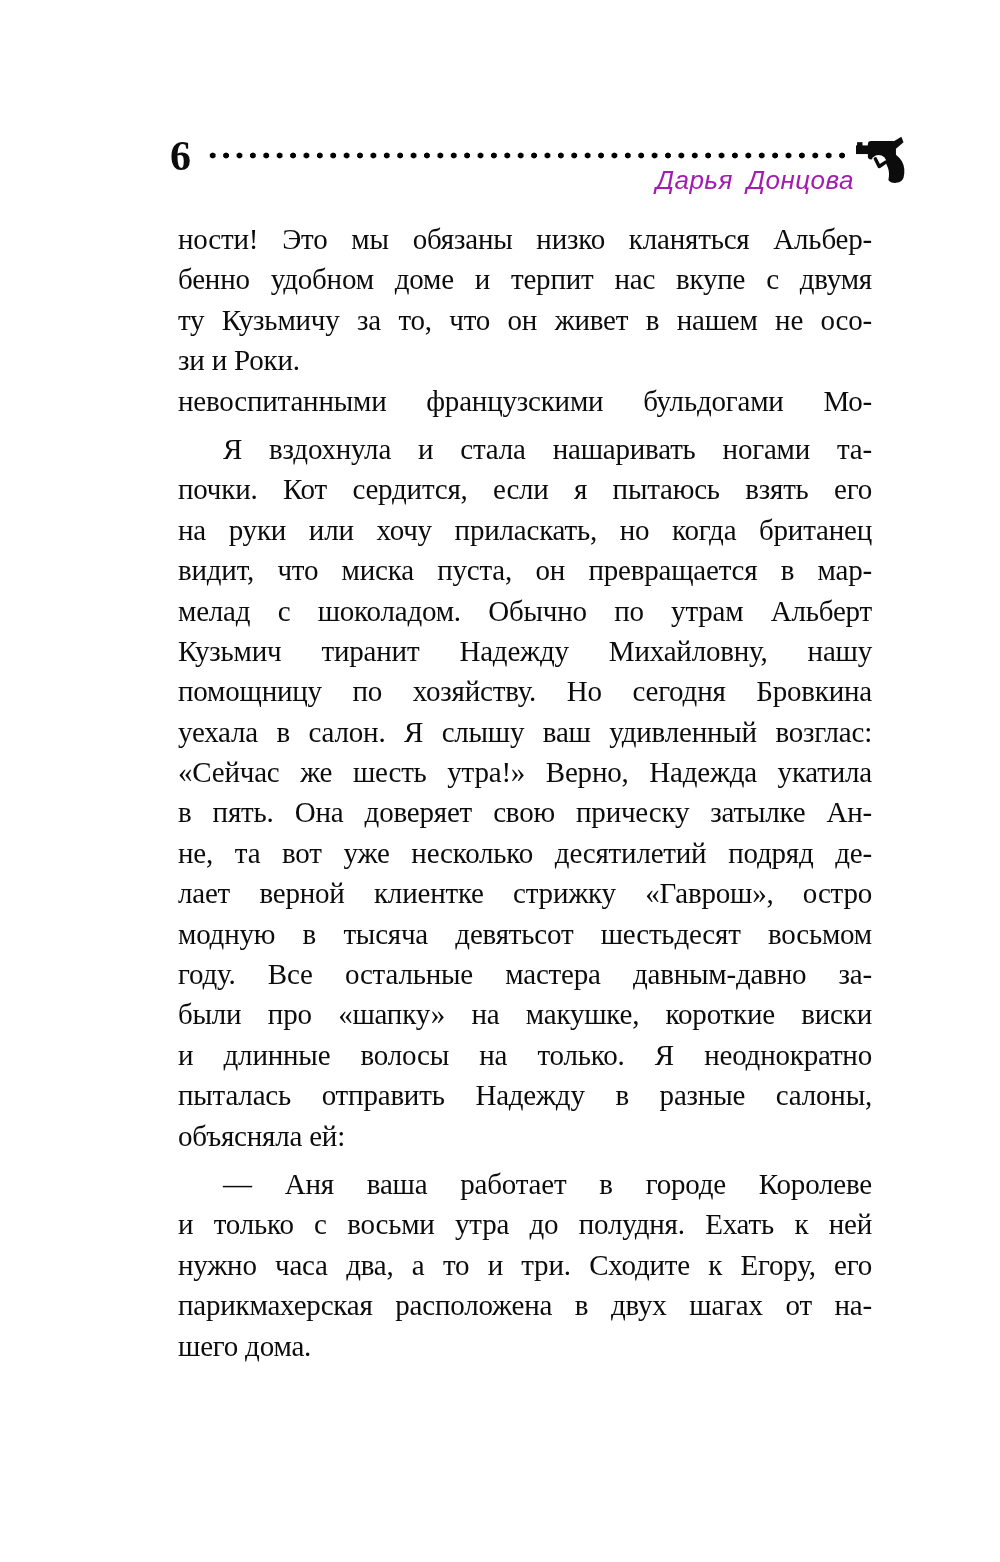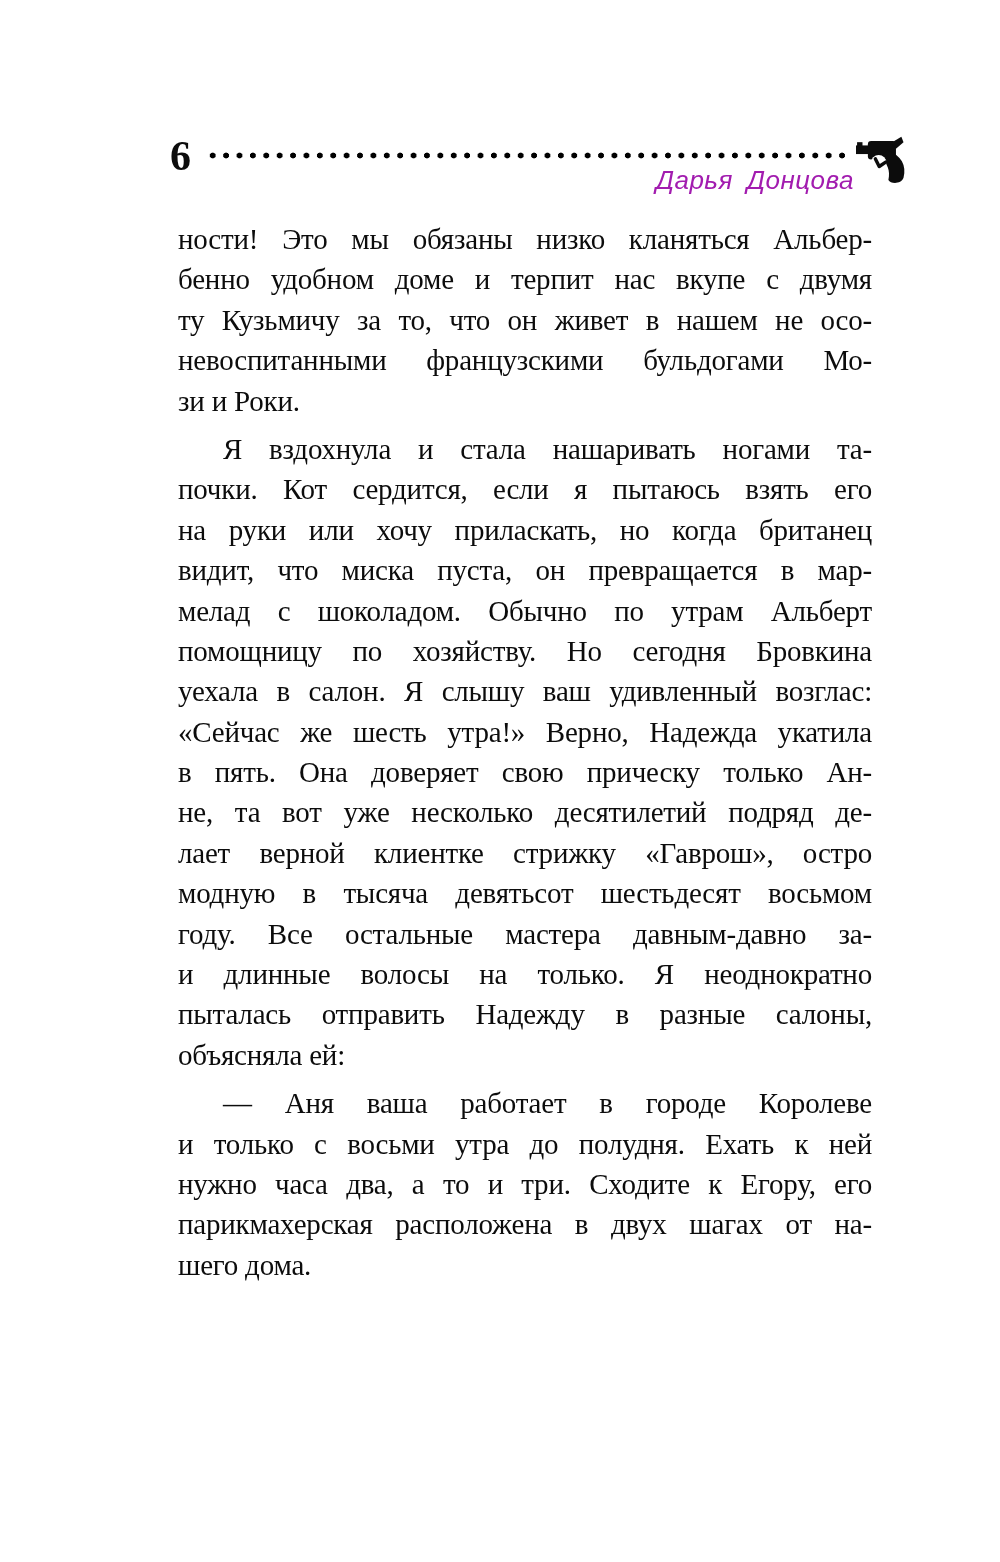--- a/index.html
+++ b/index.html
@@ -103,37 +103,39 @@
     <path d="M18 21.5 l3.5 7 l6 -4" stroke="#0c0c0c" stroke-width="3.2" fill="none" stroke-linecap="round" stroke-linejoin="round"></path>
   </svg>
   <div class="author">Дарья Донцова</div>
 </div>
 
 <div class="text">
     <div class="para">
       <div class="line">ности! Это мы обязаны низко кланяться Альбер-</div>
       <div class="line">бенно удобном доме и терпит нас вкупе с двумя</div>
       <div class="line">ту Кузьмичу за то, что он живет в нашем не осо-</div>
+      <div class="line last">зи и Роки.</div>
       <div class="line">невоспитанными французскими бульдогами Мо-</div>
-      <div class="line last">зи и Роки.</div>
     </div>
     <div class="para">
       <div class="line indent">Я вздохнула и стала нашаривать ногами та-</div>
       <div class="line">почки. Кот сердится, если я пытаюсь взять его</div>
       <div class="line">на руки или хочу приласкать, но когда британец</div>
       <div class="line">видит, что миска пуста, он превращается в мар-</div>
       <div class="line">мелад с шоколадом. Обычно по утрам Альберт</div>
+      <div class="line">Кузьмич тиранит Надежду Михайловну, нашу</div>
       <div class="line">помощницу по хозяйству. Но сегодня Бровкина</div>
       <div class="line">уехала в салон. Я слышу ваш удивленный возглас:</div>
       <div class="line">«Сейчас же шесть утра!» Верно, Надежда укатила</div>
-      <div class="line">в пять. Она доверяет свою прическу только Ан-</div>
+      <div class="line">в пять. Она доверяет свою прическу затылке Ан-</div>
       <div class="line">не, та вот уже несколько десятилетий подряд де-</div>
       <div class="line">лает верной клиентке стрижку «Гаврош», остро</div>
       <div class="line">модную в тысяча девятьсот шестьдесят восьмом</div>
       <div class="line">году. Все остальные мастера давным-давно за-</div>
+      <div class="line">были про «шапку» на макушке, короткие виски</div>
       <div class="line">и длинные волосы на только. Я неоднократно</div>
       <div class="line">пыталась отправить Надежду в разные салоны,</div>
       <div class="line last">объясняла ей:</div>
     </div>
     <div class="para">
       <div class="line indent">— Аня ваша работает в городе Королеве</div>
       <div class="line">и только с восьми утра до полудня. Ехать к ней</div>
       <div class="line">нужно часа два, а то и три. Сходите к Егору, его</div>
       <div class="line">парикмахерская расположена в двух шагах от на-</div>
       <div class="line last">шего дома.</div>

